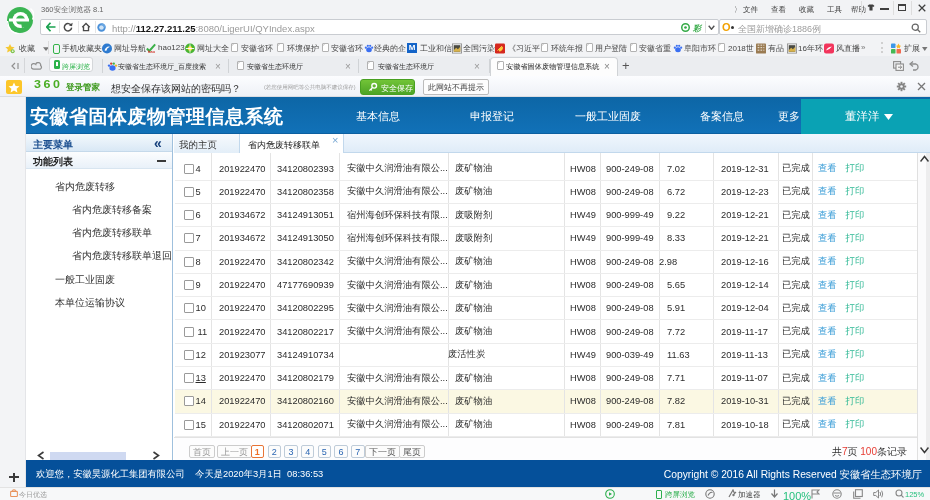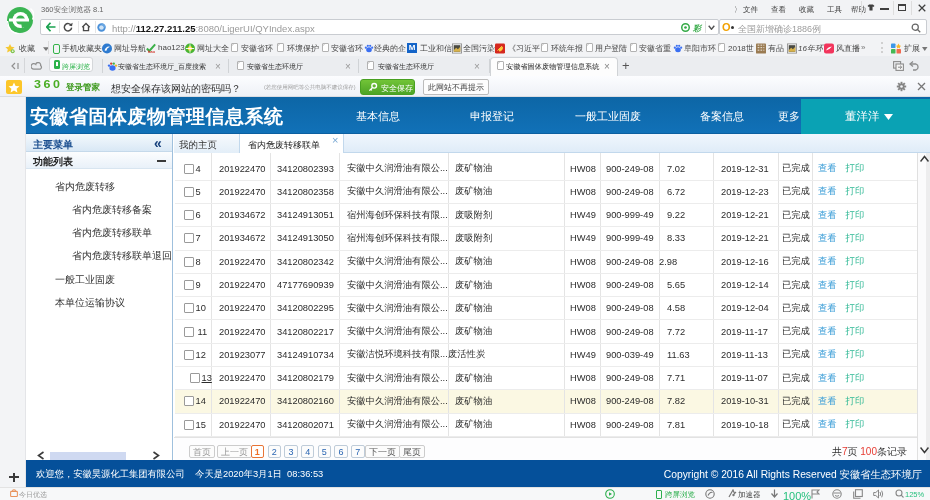--- a/index.html
+++ b/index.html
@@ -158,21 +158,21 @@
 <svg class="bico" style="left:756px;" width="10" height="10" viewBox="0 0 12 12">
     <rect width="12" height="12" rx="1" fill="#9a7b52"></rect>
     <path d="M2 2 H10 M2 5 H10 M2 8 H10" stroke="#fff" stroke-width="1" stroke-dasharray="2 1.4"></path>
   </svg>
 <div class="bkm" style="left:768px;">有品</div>
 <svg class="bico" style="left:787px;" width="10" height="10" viewBox="0 0 12 12">
     <rect x="0.5" y="0.5" width="11" height="11" fill="#fff" stroke="#8a8a8a"></rect>
     <rect x="2" y="2" width="8" height="8" fill="#4a4a42"></rect>
     <path d="M2 8 L5 5 L7 7 L10 4 V10 H2Z" fill="#d8b24a"></path>
   </svg>
-<div class="bkm" style="left:798px;font-style:italic;">16年环</div>
+<div class="bkm" style="left:798px;">16年环</div>
 <svg class="bico" style="left:824px;" width="10" height="10" viewBox="0 0 12 12">
     <rect width="12" height="12" rx="2.5" fill="#f2355c"></rect>
     <path d="M2.5 8.5 Q4 4 9.5 3.5 Q7 6.5 4.5 7.5Z" fill="#fff"></path>
   </svg>
 <div class="bkm" style="left:836px;">风直播</div>
 <div class="bkm" style="left:861px;color:#777;">»</div>
 <div class="abs" style="left:881px;top:42px;width:2px;height:11px;border-left:2px dotted #d0d0d0;"></div>
 <svg class="bico" style="left:891px;" width="10" height="10" viewBox="0 0 12 12">
 <rect x="0" y="0" width="5.4" height="5.4" rx="1" fill="#3b97e8"></rect>
 <path d="M9 0 L10.3 2.4 L12 2.8 L10.6 4.4 L10.9 6 L9 5.2 L7.1 6 L7.4 4.4 L6 2.8 L7.7 2.4Z" fill="#f7b82a"></path>
@@ -498,21 +498,21 @@
     <div class="cell" style="left:0;width:36.5px;padding-left:9px;">
       <span class="cb"></span>
       <span style="margin-left:2px;">10</span>
     </div>
     <div class="cell" style="left:36.5px;width:59.0px;padding-left:8px;">201922470</div>
     <div class="cell" style="left:95.5px;width:69.0px;padding-left:7px;">34120802295</div>
     <div class="cell" style="left:164.5px;width:109.0px;padding-left:8px;">安徽中久润滑油有限公...</div>
     <div class="cell" style="left:273.5px;width:116.0px;padding-left:7px;">废矿物油</div>
     <div class="cell" style="left:389.5px;width:36.0px;padding-left:6px;">HW08</div>
     <div class="cell" style="left:425.5px;width:59.0px;padding-left:6px;">900-249-08</div>
-    <div class="cell" style="left:484.5px;width:54.0px;padding-left:8px;">4.58</div>
+    <div class="cell" style="left:484.5px;width:54.0px;padding-left:8px;">5.91</div>
     <div class="cell" style="left:538.5px;width:65.0px;padding-left:8px;">2019-12-04</div>
     <div class="cell" style="left:603.5px;width:34.0px;padding-left:4px;">已完成</div>
     <div class="cell" style="left:637.5px;width:105.0px;padding-left:6px;">
       <span style="color:#3d9fd8;">查看</span>
       <span style="color:#2cb793;margin-left:9px;">打印</span>
     </div>
   </div>
 <div class="grow" style="top:320.46px;background:#fff;">
     <div class="vb" style="left:36.5px;"></div>
     <div class="vb" style="left:95.5px;"></div>
@@ -552,21 +552,20 @@
     <div class="vb" style="left:484.5px;"></div>
     <div class="vb" style="left:538.5px;"></div>
     <div class="vb" style="left:603.5px;"></div>
     <div class="vb" style="left:637.5px;"></div>
     <div class="cell" style="left:0;width:36.5px;padding-left:9px;">
       <span class="cb"></span>
       <span style="margin-left:2px;">12</span>
     </div>
     <div class="cell" style="left:36.5px;width:59.0px;padding-left:8px;">201923077</div>
     <div class="cell" style="left:95.5px;width:69.0px;padding-left:7px;">34124910734</div>
-    <div class="cell" style="left:164.5px;width:109.0px;padding-left:8px;">安徽洁悦环境科技有限...</div>
     <div class="cell" style="left:273.5px;width:116.0px;">废活性炭</div>
     <div class="cell" style="left:389.5px;width:36.0px;padding-left:6px;">HW49</div>
     <div class="cell" style="left:425.5px;width:59.0px;padding-left:6px;">900-039-49</div>
     <div class="cell" style="left:484.5px;width:54.0px;padding-left:8px;">11.63</div>
     <div class="cell" style="left:538.5px;width:65.0px;padding-left:8px;">2019-11-13</div>
     <div class="cell" style="left:603.5px;width:34.0px;padding-left:4px;">已完成</div>
     <div class="cell" style="left:637.5px;width:105.0px;padding-left:6px;">
       <span style="color:#3d9fd8;">查看</span>
       <span style="color:#2cb793;margin-left:9px;">打印</span>
     </div>
@@ -575,21 +574,21 @@
     <div class="vb" style="left:36.5px;"></div>
     <div class="vb" style="left:95.5px;"></div>
     <div class="vb" style="left:164.5px;"></div>
     <div class="vb" style="left:273.5px;"></div>
     <div class="vb" style="left:389.5px;"></div>
     <div class="vb" style="left:425.5px;"></div>
     <div class="vb" style="left:484.5px;"></div>
     <div class="vb" style="left:538.5px;"></div>
     <div class="vb" style="left:603.5px;"></div>
     <div class="vb" style="left:637.5px;"></div>
-    <div class="cell" style="left:6px;width:36.5px;padding-left:9px;text-decoration:underline;">
+    <div class="cell" style="left:0;width:36.5px;padding-left:9px;text-decoration:underline;">
       <span class="cb"></span>
       <span style="margin-left:2px;">13</span>
     </div>
     <div class="cell" style="left:36.5px;width:59.0px;padding-left:8px;">201922470</div>
     <div class="cell" style="left:95.5px;width:69.0px;padding-left:7px;">34120802179</div>
     <div class="cell" style="left:164.5px;width:109.0px;padding-left:8px;">安徽中久润滑油有限公...</div>
     <div class="cell" style="left:273.5px;width:116.0px;padding-left:7px;">废矿物油</div>
     <div class="cell" style="left:389.5px;width:36.0px;padding-left:6px;">HW08</div>
     <div class="cell" style="left:425.5px;width:59.0px;padding-left:6px;">900-249-08</div>
     <div class="cell" style="left:484.5px;width:54.0px;padding-left:8px;">7.71</div>

